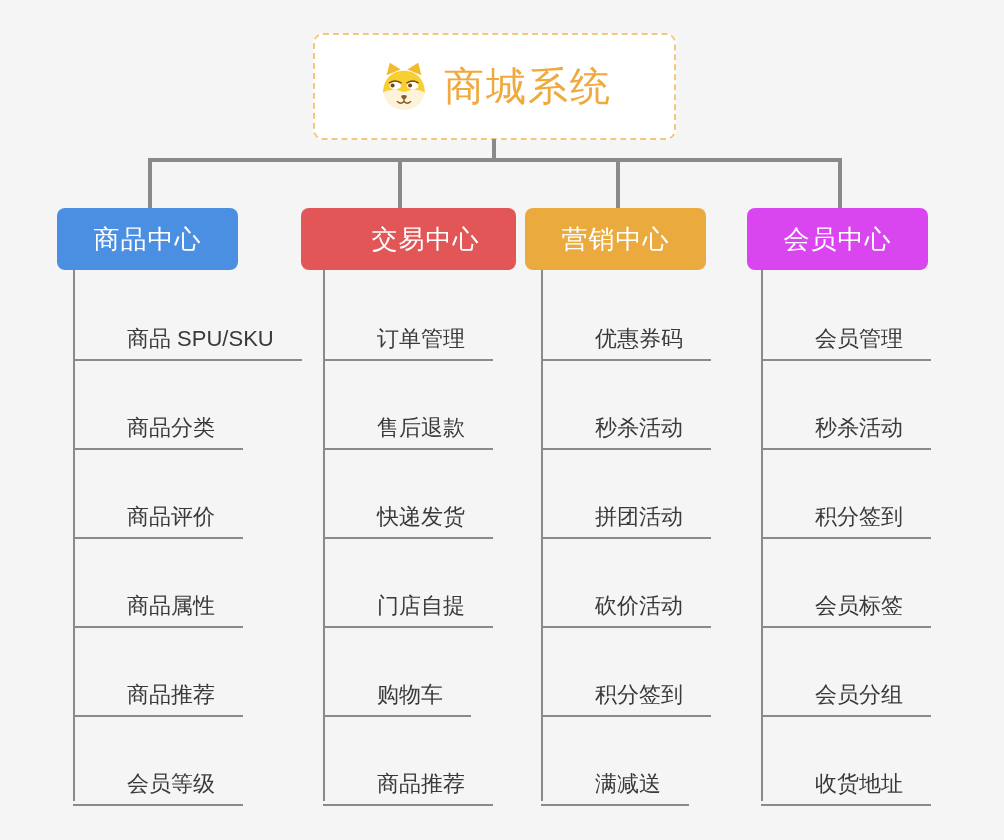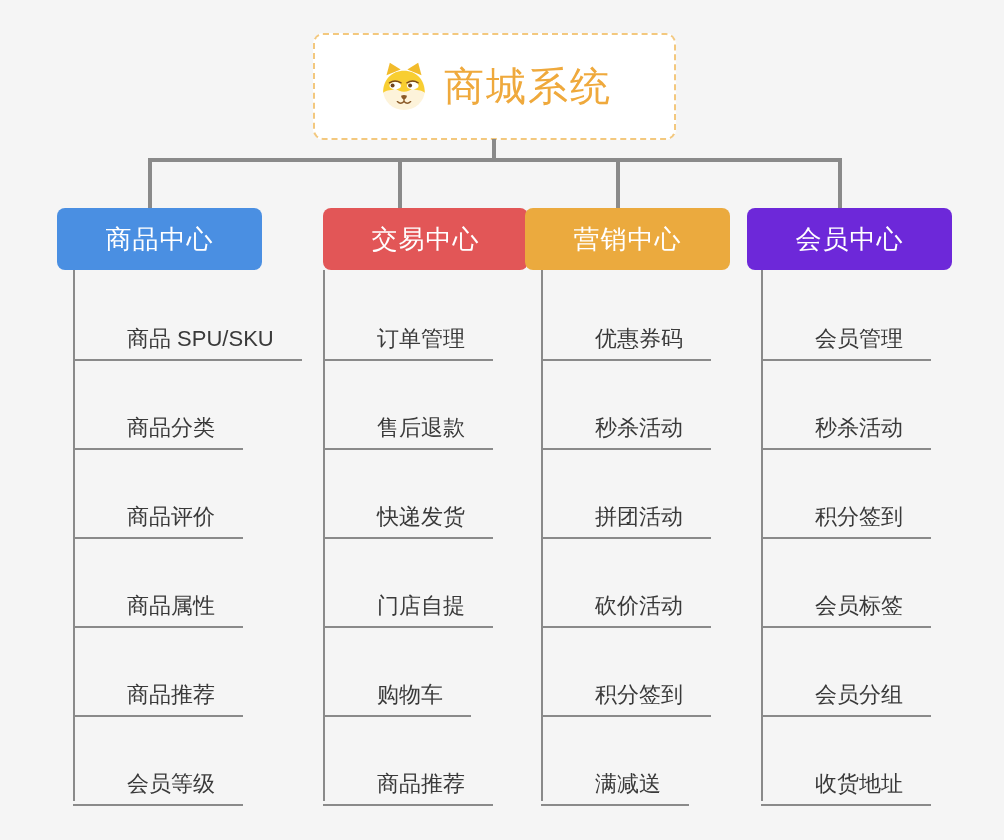--- a/index.html
+++ b/index.html
@@ -22,27 +22,27 @@
 
   
   .conn{position:absolute;background:#8a8a8a;}
   .root-drop{left:492px;top:139px;width:4px;height:22px;}
   .h-line{left:148px;top:158px;width:694px;height:4px;}
   .drop{top:160px;width:4px;height:48px;}
   .d1{left:148px}.d2{left:398px}.d3{left:616px}.d4{left:838px}
 
   
   .branch{
-    position:absolute;top:208px;width:205px;height:62px;
+    position:absolute;top:208px;width:181px;height:62px;
     border-radius:8px;color:#ffffff;font-size:26px;
     display:flex;align-items:center;justify-content:center;
     letter-spacing:1px;cursor:default;
   }
   .b1{left:57px;background:#4a8fe2;}
-  .b2{left:323px;background:#e25657;}
+  .b2{left:301px;background:#e25657;padding-left:34px;}
   .b3{left:525px;background:#ebaa3e;}
   .b4{left:747px;background:#6cbe3f;}
 
   
   .spine{position:absolute;top:270px;width:2px;height:531px;background:#8a8a8a;}
   .s1{left:73px}.s2{left:323px}.s3{left:541px}.s4{left:761px}
 
   
   .item{
     position:absolute;height:40px;box-sizing:content-box;
@@ -92,21 +92,21 @@
   <div class="conn root-drop"></div>
   <div class="conn h-line"></div>
   <div class="conn drop d1"></div>
   <div class="conn drop d2"></div>
   <div class="conn drop d3"></div>
   <div class="conn drop d4"></div>
 
   <div class="branch b1" style="background: rgb(74, 143, 226);">商品中心</div>
   <div class="branch b2" style="background: rgb(226, 86, 87);">交易中心</div>
   <div class="branch b3" style="background: rgb(235, 170, 62);">营销中心</div>
-  <div class="branch b4" style="background: #6d28d9;">会员中心</div>
+  <div class="branch b4" style="background: #d946ef;">会员中心</div>
 
   <div class="spine s1"></div>
   <div class="spine s2"></div>
   <div class="spine s3"></div>
   <div class="spine s4"></div>
 
   <div class="item c1 r1">商品 SPU/SKU</div>
   <div class="item c1 r2">商品分类</div>
   <div class="item c1 r3">商品评价</div>
   <div class="item c1 r4">商品属性</div>

